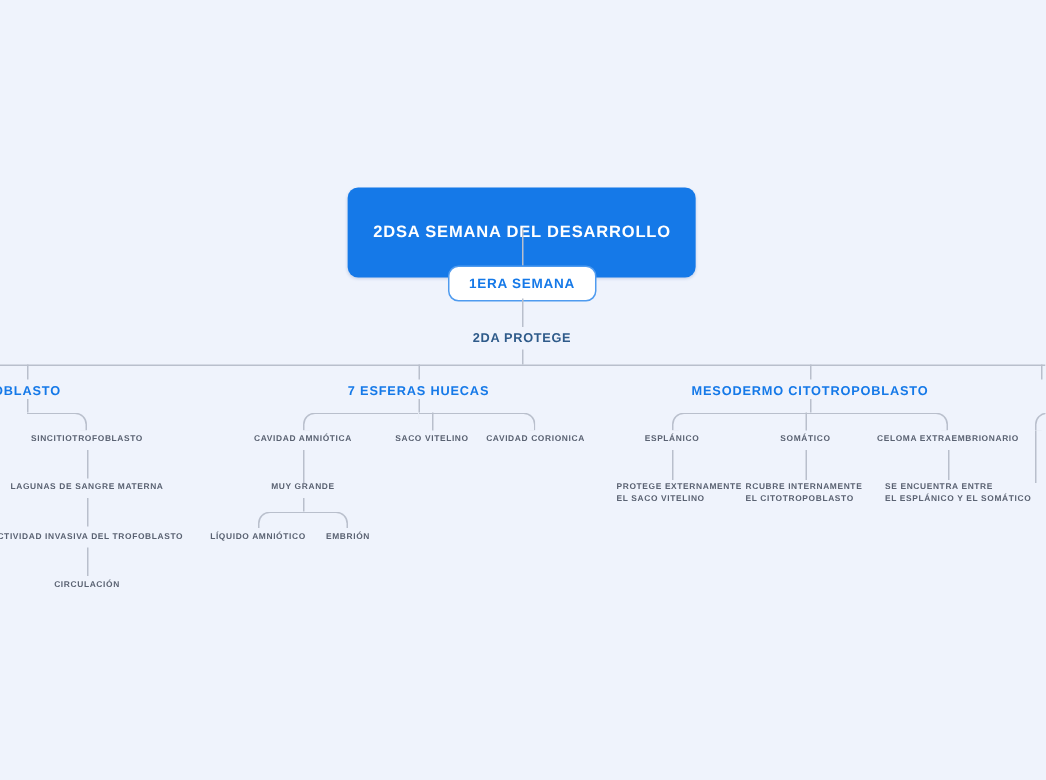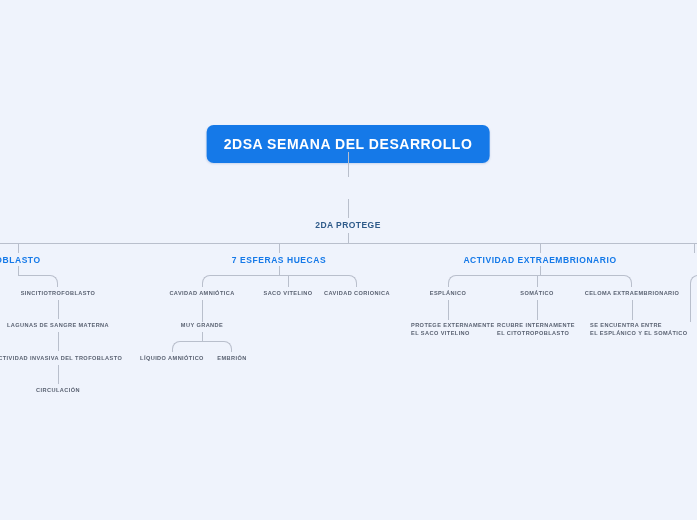--- a/index.html
+++ b/index.html
@@ -56,24 +56,24 @@
   
   .node {
     position: absolute;
     white-space: nowrap;
   }
 
   .root-node {
     background: #1579e8;
     color: #ffffff;
     border-radius: 7px;
-    font-size: 14px;
+    font-size: 11px;
     font-weight: bold;
     letter-spacing: 0.55px;
-    padding: 11px 17px;
+    padding: 24px 17px;
     box-shadow: 0 1px 2px rgba(25,80,160,0.18);
   }
 
   .outline-node {
     background: #ffffff;
     color: #1579e8;
     border: 1.6px solid #4f9bef;
     border-radius: 7px;
     font-size: 9px;
     font-weight: bold;
@@ -121,20 +121,21 @@
 </style>
 </head>
 <body>
 
 <div id="canvas">
 
   <div class="node root-node centered" style="left:348px; top:125px;">2DSA SEMANA DEL DESARROLLO</div>
 
   <div class="v-line" style="left:348px; top:152px; height:25px;"></div>
 
+  <div class="node outline-node centered" style="left:348px; top:177px;">1ERA SEMANA</div>
 
   <div class="v-line" style="left:348px; top:199px; height:19px;"></div>
 
   <div class="node plain-node centered" style="left:348px; top:220px;">2DA PROTEGE</div>
 
   <div class="v-line" style="left:348px; top:233px; height:10px;"></div>
   <div class="h-line" style="left:0px; top:243px; width:697px;"></div>
 
   <div class="v-line" style="left:18px; top:243px; height:10px;"></div>
   <div class="v-line" style="left:279px; top:243px; height:10px;"></div>
@@ -178,21 +179,21 @@
   <div class="node leaf-node centered" style="left:202px; top:322px;">MUY GRANDE</div>
 
   <div class="v-line" style="left:202px; top:332px; height:9px;"></div>
   <div class="elbow elbow-tl" style="left:172px; top:341px; width:30px; height:11px;"></div>
   <div class="elbow elbow-tr" style="left:202px; top:341px; width:30px; height:11px;"></div>
 
   <div class="node leaf-node centered" style="left:172px; top:355px;">LÍQUIDO AMNIÓTICO</div>
 
   <div class="node leaf-node centered" style="left:232px; top:355px;">EMBRIÓN</div>
 
-  <div class="node branch-title centered" style="left:540px; top:255px;">ACTIVIDAD EXTRAEMBRIONARIO</div>
+  <div class="node branch-title centered" style="left:540px; top:255px;">MESODERMO CITOTROPOBLASTO</div>
 
   <div class="v-line" style="left:540px; top:266px; height:9px;"></div>
   <div class="elbow elbow-tl" style="left:448px; top:275px; width:92px; height:12px;"></div>
   <div class="elbow elbow-tr" style="left:540px; top:275px; width:92px; height:12px;"></div>
   <div class="v-line" style="left:537px; top:275px; height:12px;"></div>
 
   <div class="node leaf-node centered" style="left:448px; top:290px;">ESPLÁNICO</div>
 
   <div class="node leaf-node centered" style="left:537px; top:290px;">SOMÁTICO</div>
 

